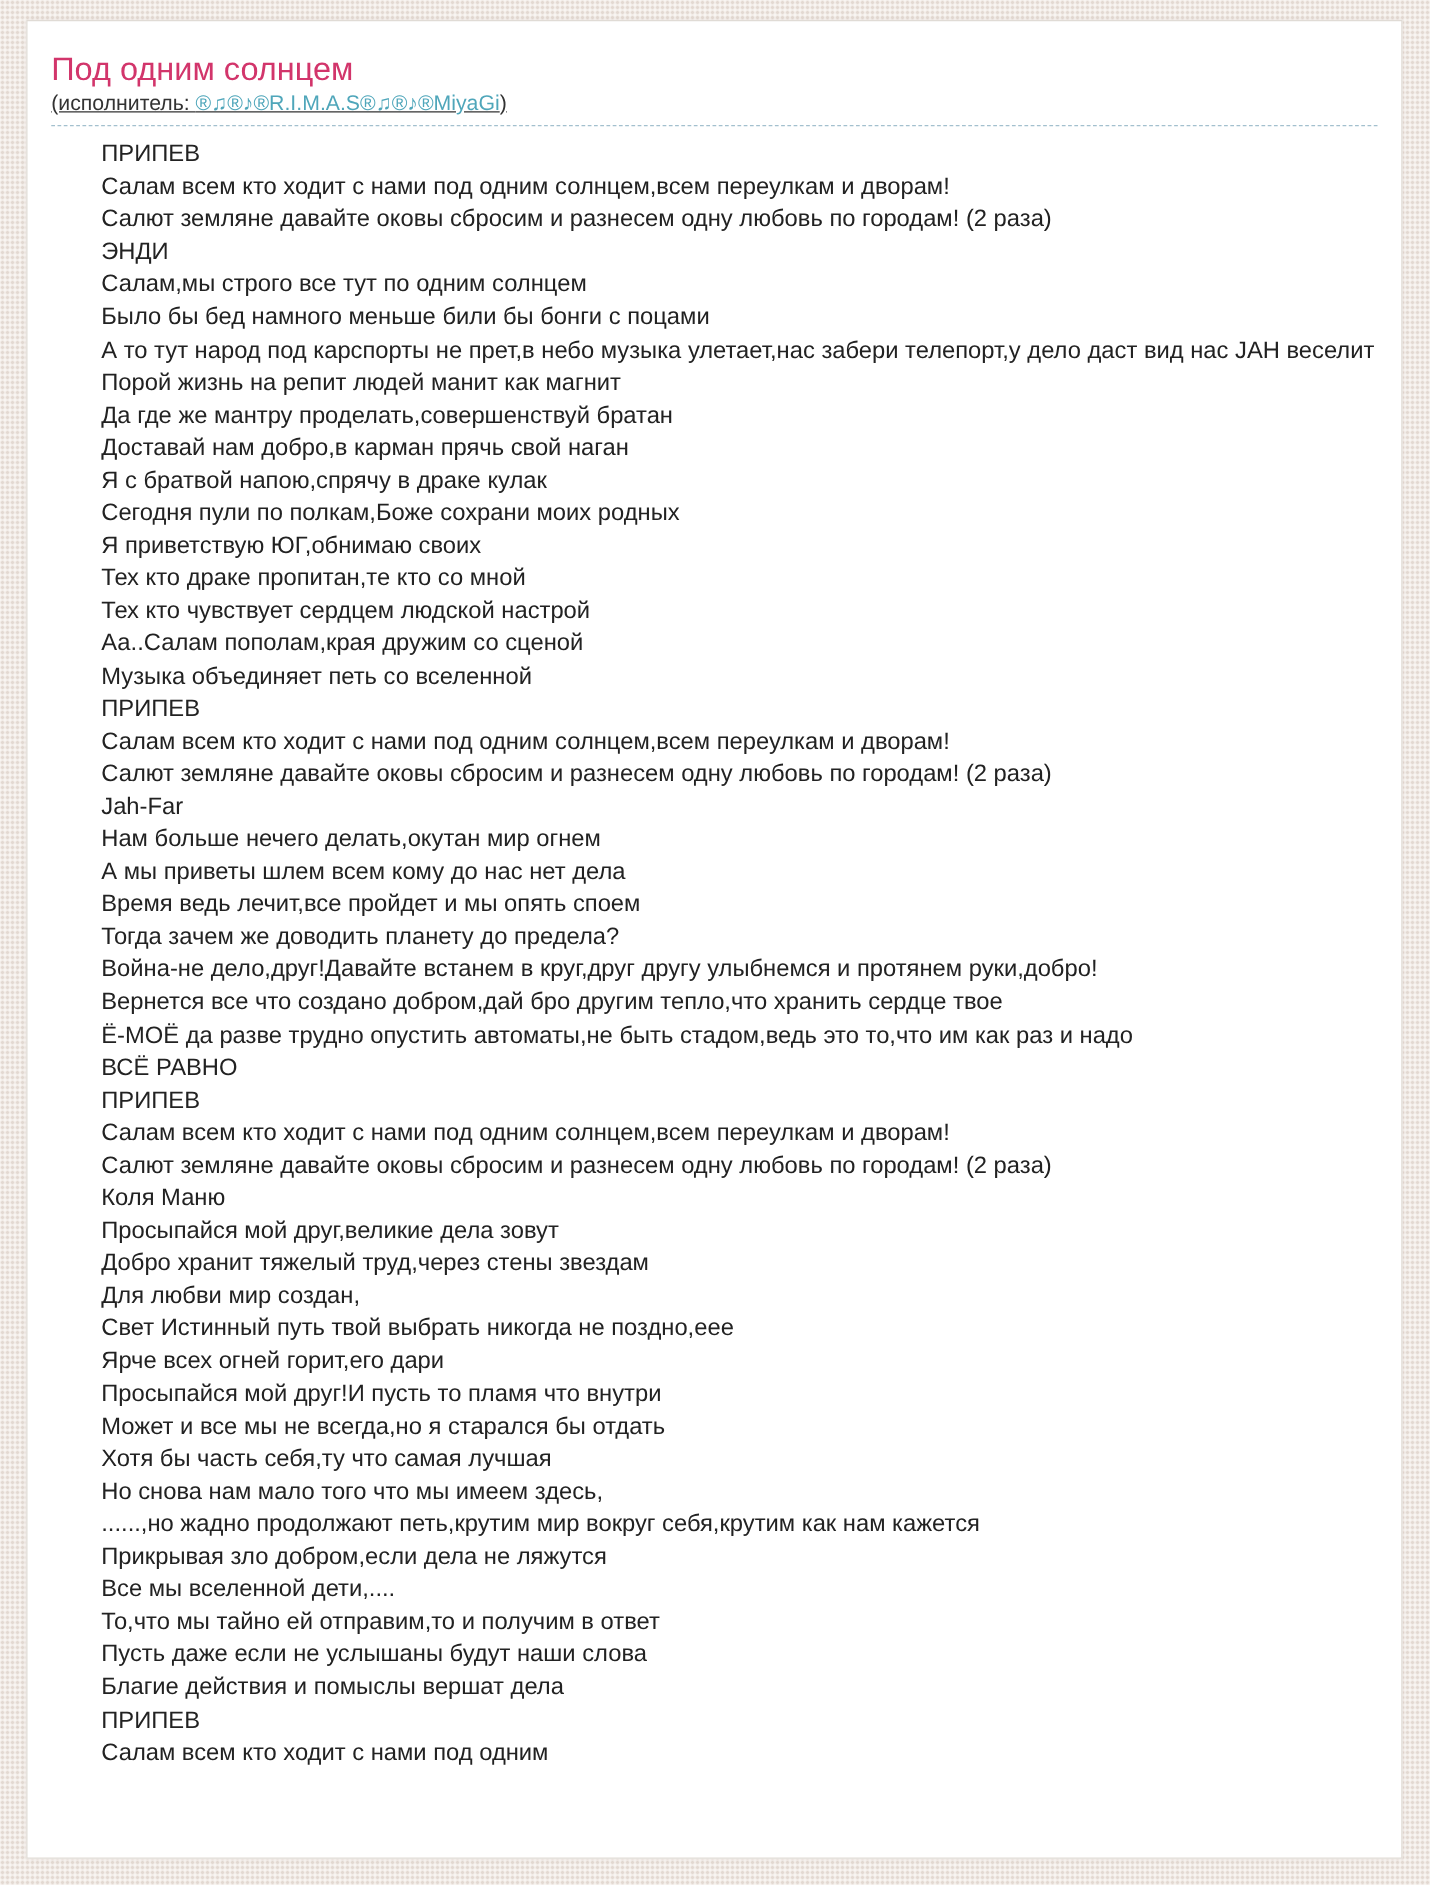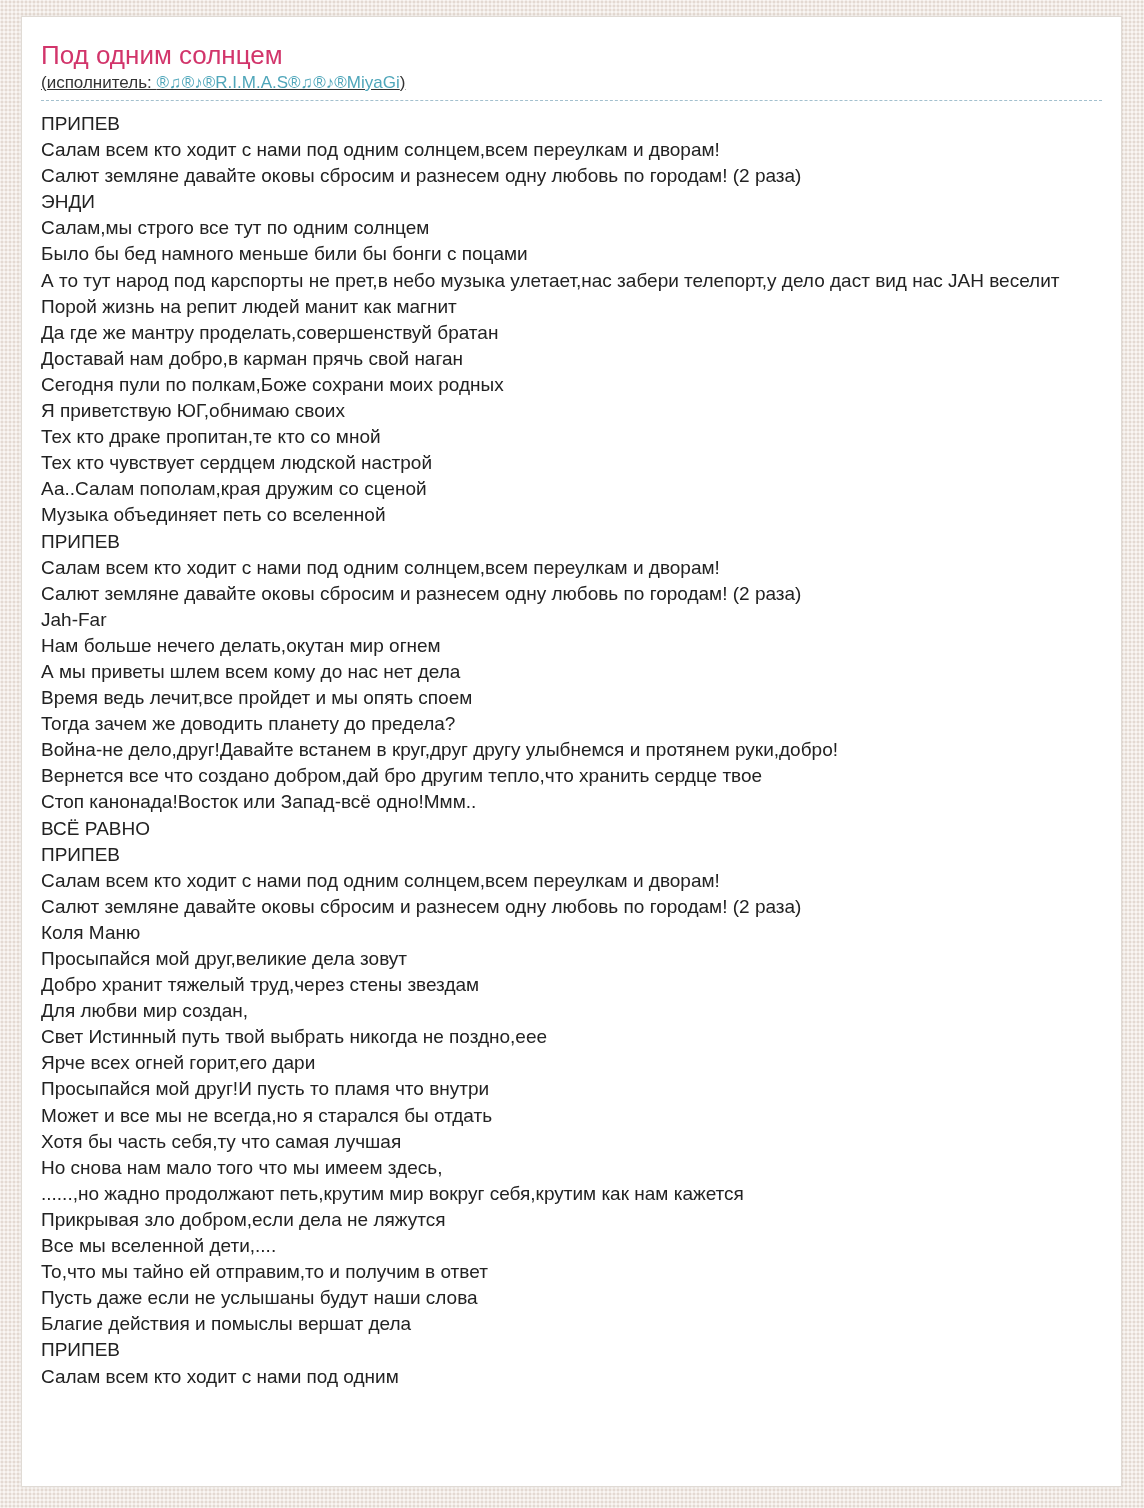--- a/index.html
+++ b/index.html
@@ -52,20 +52,21 @@
     color: #4fa6ba;
     text-decoration: none;
     cursor: pointer;
   }
   .lyrics {
     margin-top: 10px;
     font-size: 19px;
     line-height: 26.1px;
     color: #222222;
     white-space: nowrap;
+    margin-left: 40px;
   }
   .lyrics-line {
     white-space: pre;
   }
 </style>
 </head>
 <body>
 
 <div class="card">
   <div class="header">
@@ -76,37 +77,38 @@
       <div class="lyrics-line">ПРИПЕВ</div>
       <div class="lyrics-line">Салам всем кто ходит с нами под одним солнцем,всем переулкам и дворам!</div>
       <div class="lyrics-line">Салют земляне давайте оковы сбросим и разнесем одну любовь по городам! (2 раза)</div>
       <div class="lyrics-line">ЭНДИ</div>
       <div class="lyrics-line">Салам,мы строго все тут по одним солнцем</div>
       <div class="lyrics-line">Было бы бед намного меньше били бы бонги с поцами</div>
       <div class="lyrics-line">А то тут народ под карспорты не прет,в небо музыка улетает,нас забери телепорт,у дело даст вид нас JAH веселит</div>
       <div class="lyrics-line">Порой жизнь на репит людей манит как магнит</div>
       <div class="lyrics-line">Да где же мантру проделать,совершенствуй братан</div>
       <div class="lyrics-line">Доставай нам добро,в карман прячь свой наган</div>
+      <div class="lyrics-line">Я с братвой напою,спрячу в драке кулак</div>
       <div class="lyrics-line">Сегодня пули по полкам,Боже сохрани моих родных</div>
       <div class="lyrics-line">Я приветствую ЮГ,обнимаю своих</div>
       <div class="lyrics-line">Тех кто драке пропитан,те кто со мной</div>
       <div class="lyrics-line">Тех кто чувствует сердцем людской настрой</div>
       <div class="lyrics-line">Аа..Салам пополам,края дружим со сценой</div>
       <div class="lyrics-line">Музыка объединяет петь со вселенной</div>
       <div class="lyrics-line">ПРИПЕВ</div>
       <div class="lyrics-line">Салам всем кто ходит с нами под одним солнцем,всем переулкам и дворам!</div>
       <div class="lyrics-line">Салют земляне давайте оковы сбросим и разнесем одну любовь по городам! (2 раза)</div>
       <div class="lyrics-line">Jah-Far</div>
       <div class="lyrics-line">Нам больше нечего делать,окутан мир огнем</div>
       <div class="lyrics-line">А мы приветы шлем всем кому до нас нет дела</div>
       <div class="lyrics-line">Время ведь лечит,все пройдет и мы опять споем</div>
       <div class="lyrics-line">Тогда зачем же доводить планету до предела?</div>
       <div class="lyrics-line">Война-не дело,друг!Давайте встанем в круг,друг другу улыбнемся и протянем руки,добро!</div>
       <div class="lyrics-line">Вернется все что создано добром,дай бро другим тепло,что хранить сердце твое</div>
-      <div class="lyrics-line">Стоп канонада!Восток или Запад-всё одно!Ммм..</div>
+      <div class="lyrics-line">Ё-МОЁ да разве трудно опустить автоматы,не быть стадом,ведь это то,что им как раз и надо</div>
       <div class="lyrics-line">ВСЁ РАВНО</div>
       <div class="lyrics-line">ПРИПЕВ</div>
       <div class="lyrics-line">Салам всем кто ходит с нами под одним солнцем,всем переулкам и дворам!</div>
       <div class="lyrics-line">Салют земляне давайте оковы сбросим и разнесем одну любовь по городам! (2 раза)</div>
       <div class="lyrics-line">Коля Маню</div>
       <div class="lyrics-line">Просыпайся мой друг,великие дела зовут</div>
       <div class="lyrics-line">Добро хранит тяжелый труд,через стены звездам</div>
       <div class="lyrics-line">Для любви мир создан,</div>
       <div class="lyrics-line">Свет Истинный путь твой выбрать никогда не поздно,еее</div>
       <div class="lyrics-line">Ярче всех огней горит,его дари</div>

